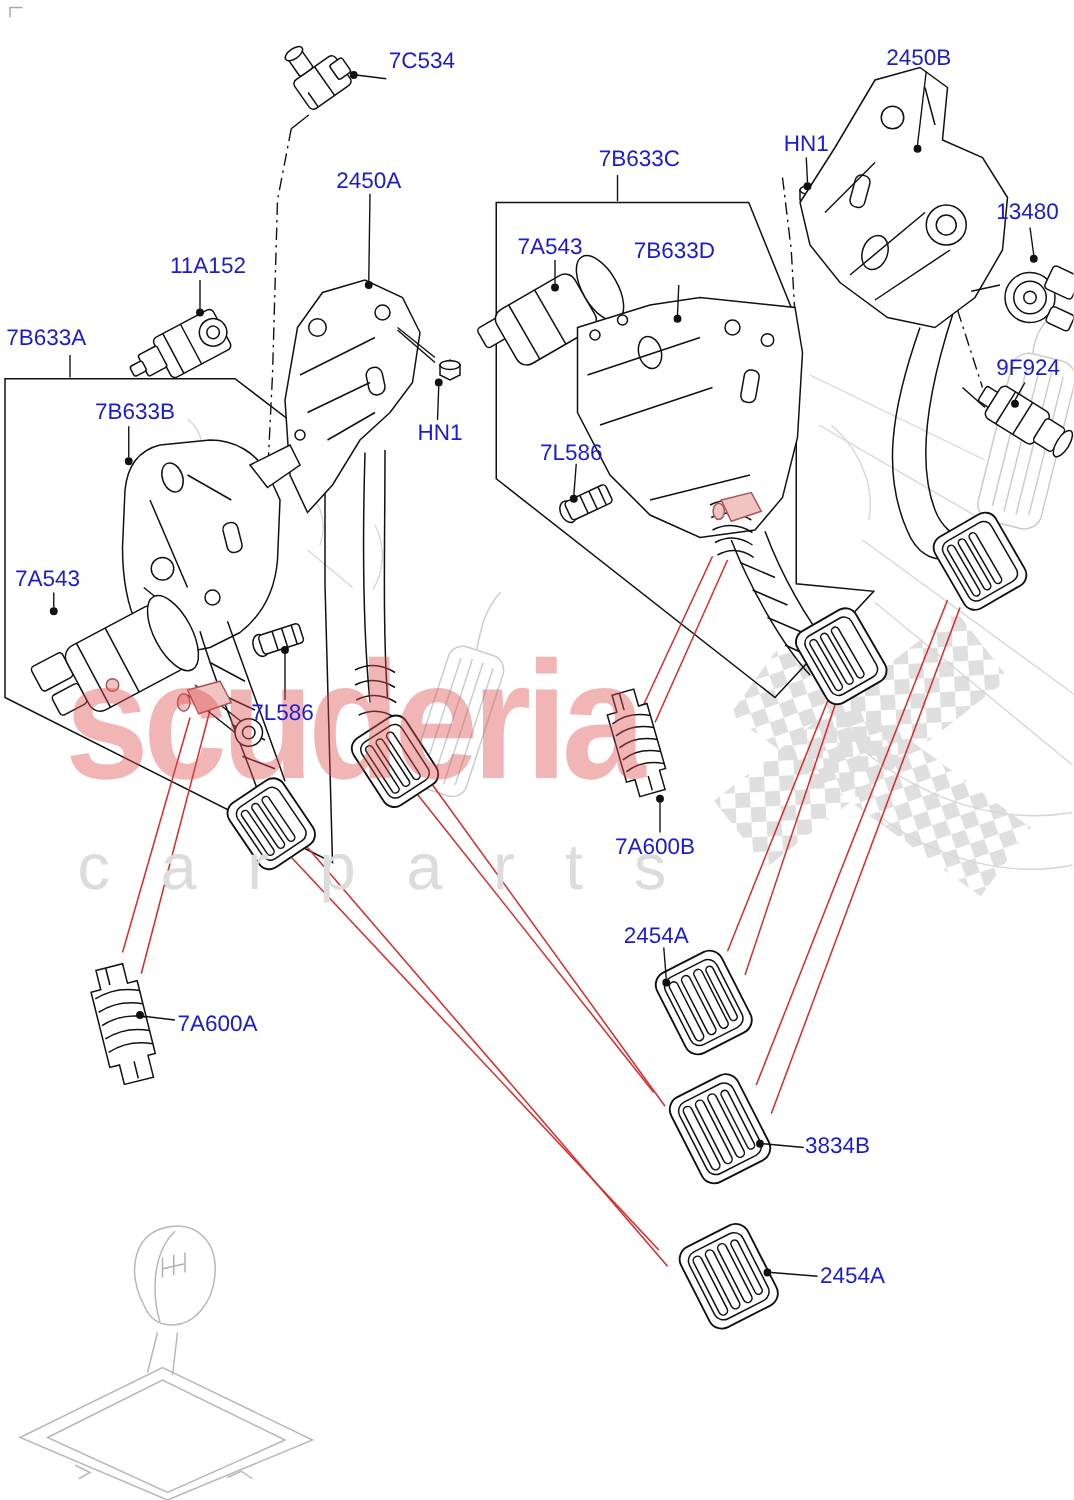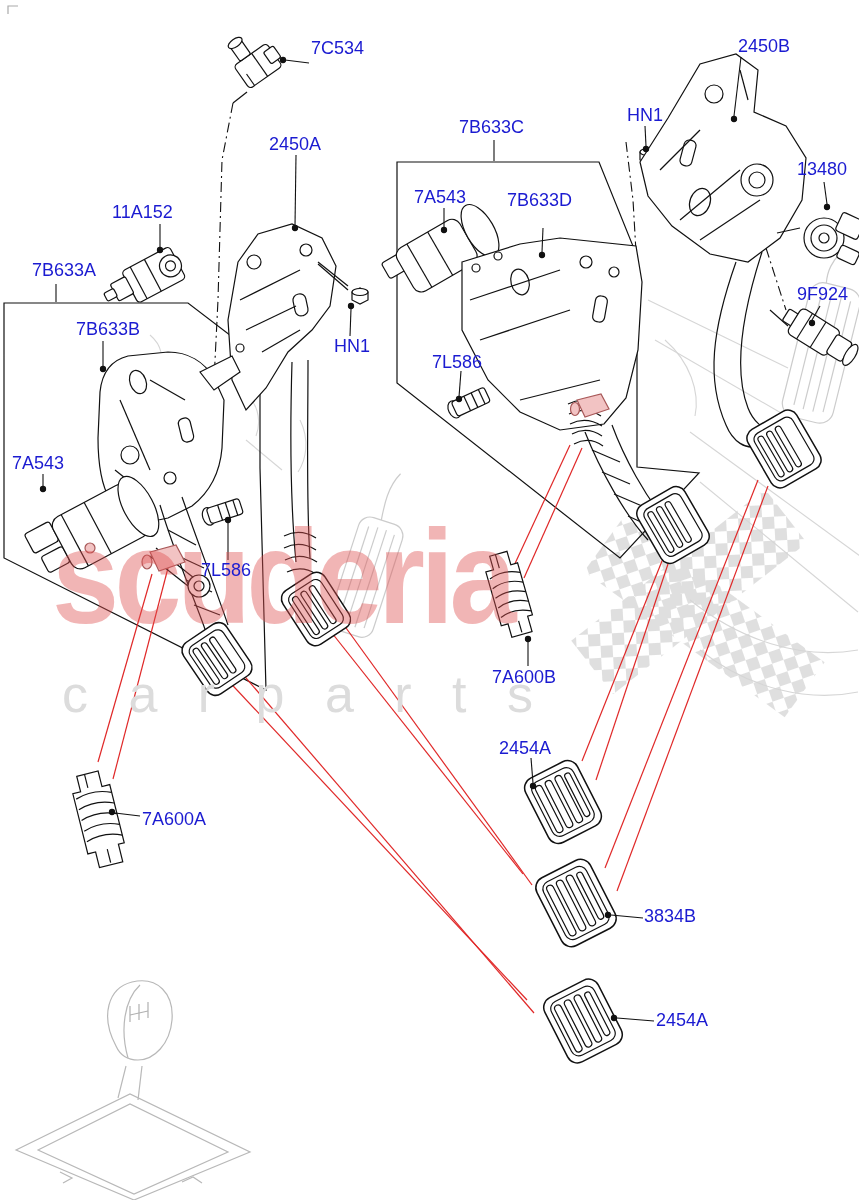--- a/index.html
+++ b/index.html
@@ -441,26 +441,26 @@
         <circle cx="112" cy="812" r="2.6" fill="#111"></circle>
     <line x1="643" y1="918" x2="611" y2="915"></line>  
         <circle cx="608" cy="915" r="2.6" fill="#111"></circle>
     <line x1="654" y1="1021" x2="617" y2="1018"></line>
         <circle cx="614" cy="1018" r="2.6" fill="#111"></circle>
   </g>
 </svg>
 
 <div class="lbl" style="left:311px;top:38px">7C534</div>
 <div class="lbl" style="left:269px;top:134px">2450A</div>
-<div class="lbl" style="left:738px;top:36px">2450B</div>
-<div class="lbl" style="left:459px;top:117px">7B633C</div>
+<div class="lbl" style="left:709px;top:36px">2450B</div>
+<div class="lbl" style="left:479px;top:117px">7B633C</div>
 <div class="lbl" style="left:627px;top:105px">HN1</div>
 <div class="lbl" style="left:797px;top:159px">13480</div>
-<div class="lbl" style="left:112px;top:202px">11A152</div>
-<div class="lbl" style="left:32px;top:260px">7B633A</div>
+<div class="lbl" style="left:136px;top:202px">11A152</div>
+<div class="lbl" style="left:5px;top:260px">7B633A</div>
 <div class="lbl" style="left:414px;top:187px">7A543</div>
 <div class="lbl" style="left:507px;top:190px">7B633D</div>
 <div class="lbl" style="left:797px;top:284px">9F924</div>
 <div class="lbl" style="left:76px;top:319px">7B633B</div>
 <div class="lbl" style="left:334px;top:336px">HN1</div>
 <div class="lbl" style="left:432px;top:352px">7L586</div>
 <div class="lbl" style="left:12px;top:453px">7A543</div>
 <div class="lbl" style="left:201px;top:560px">7L586</div>
 <div class="lbl" style="left:492px;top:667px">7A600B</div>
 <div class="lbl" style="left:499px;top:738px">2454A</div>

